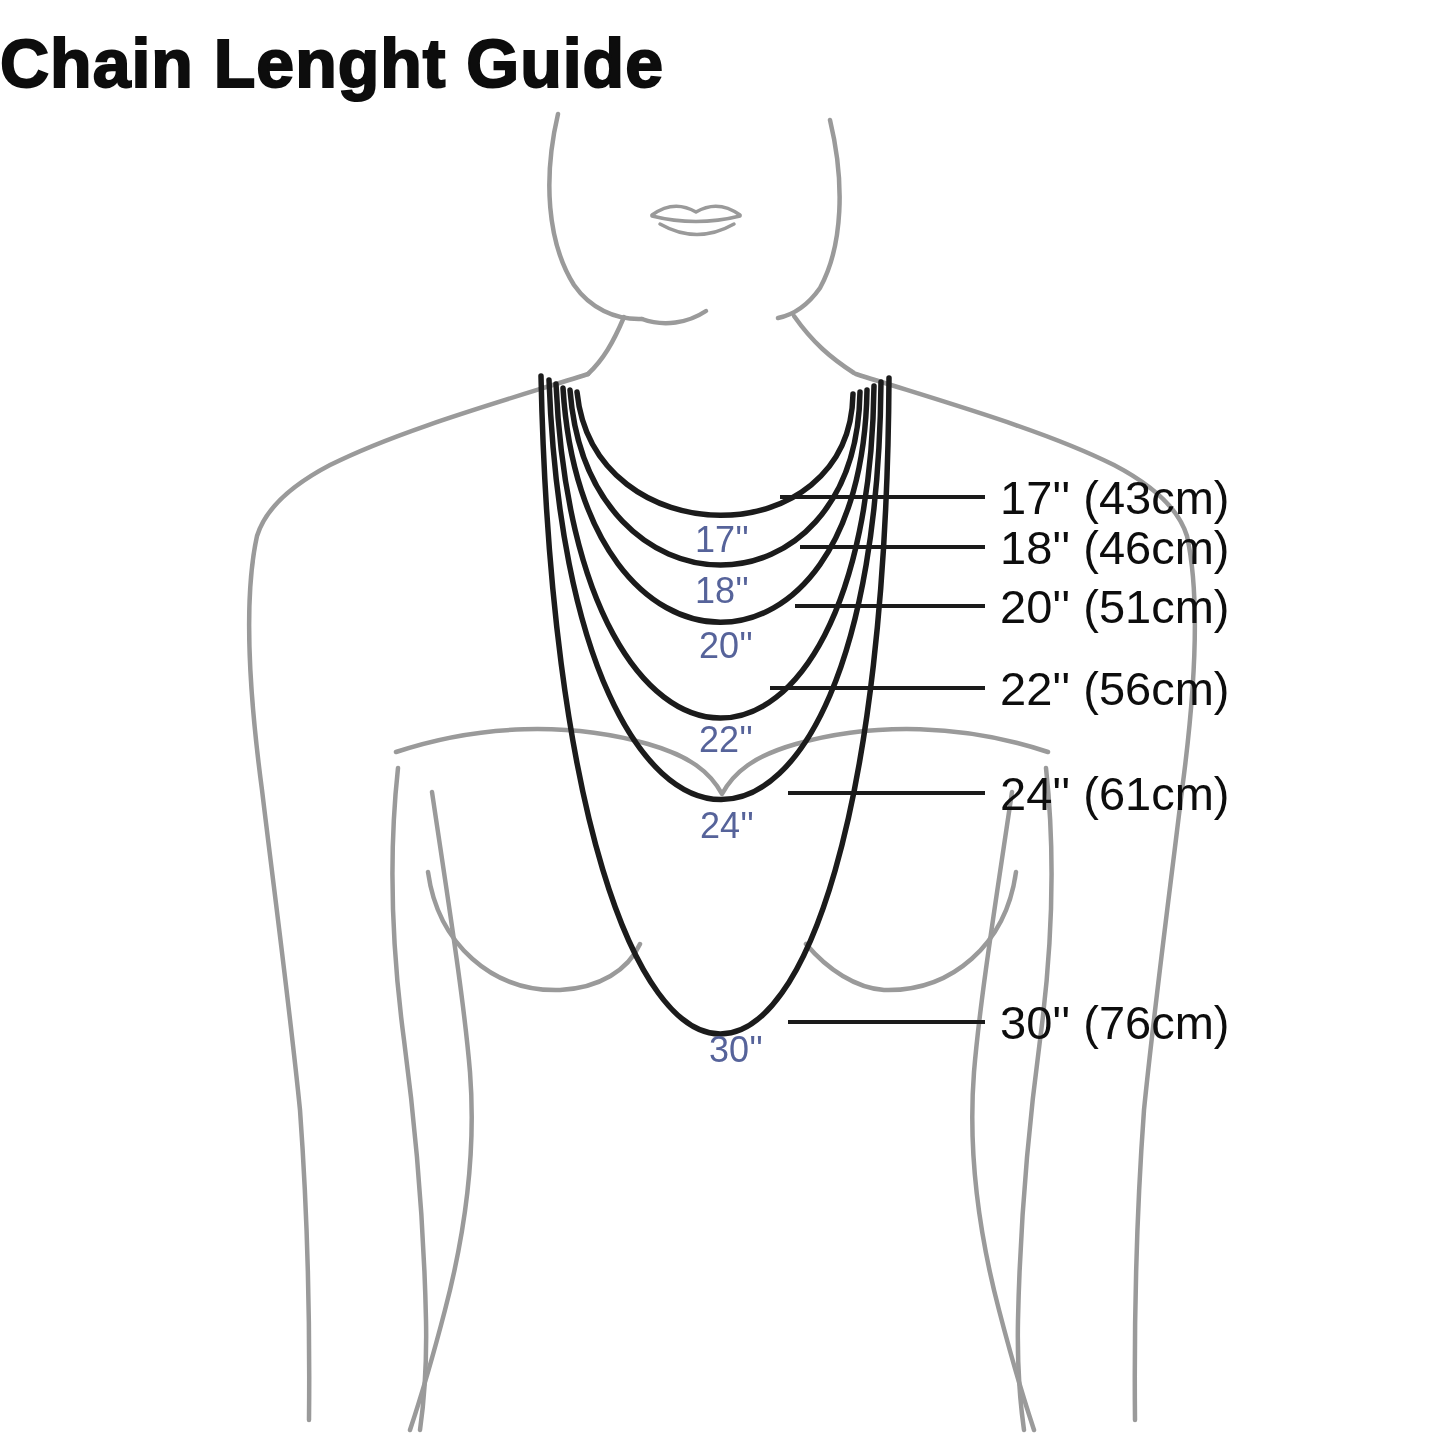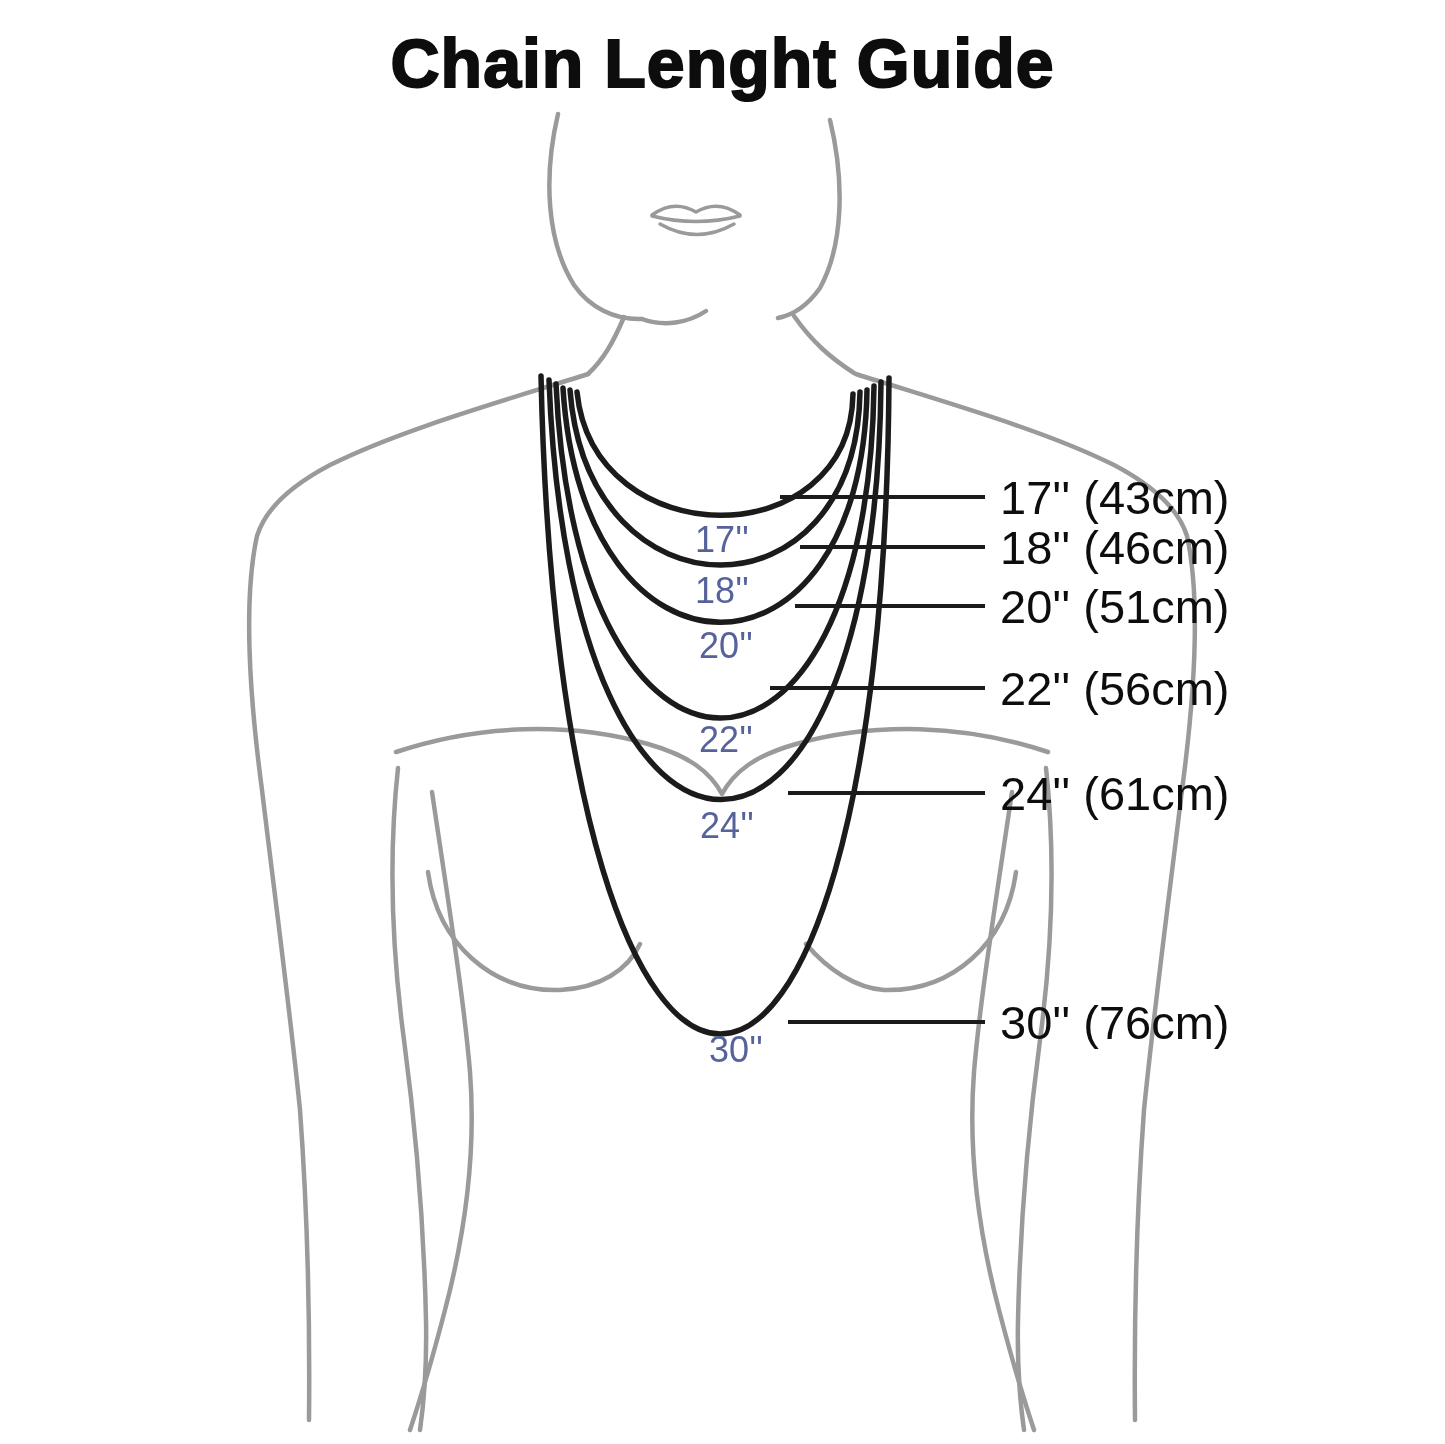--- a/index.html
+++ b/index.html
@@ -4,21 +4,20 @@
 <style>
   * { margin: 0; padding: 0; box-sizing: border-box; }
   html, body { background: #ffffff; }
   body {
     width: 1445px; height: 1444px; overflow: hidden;
     font-family: "Liberation Sans", sans-serif;
   }
   .page { position: relative; width: 1445px; height: 1444px; background: #ffffff; }
   .title {
     position: absolute; top: 24px; left: 0; width: 100%;
-    text-align: center;
     font-size: 68px; font-weight: 900; letter-spacing: 1px;
     color: var(--ink, #0d0d0d);
     -webkit-text-stroke: 2px var(--ink, #0d0d0d);
     font-family: "Liberation Sans", sans-serif;
   }
   svg.diagram { position: absolute; left: 0; top: 0; }
   .figure path {
     fill: none; stroke: var(--figure, #9a9a9a);
     stroke-width: 4.5; stroke-linecap: round; stroke-linejoin: round;
   }

